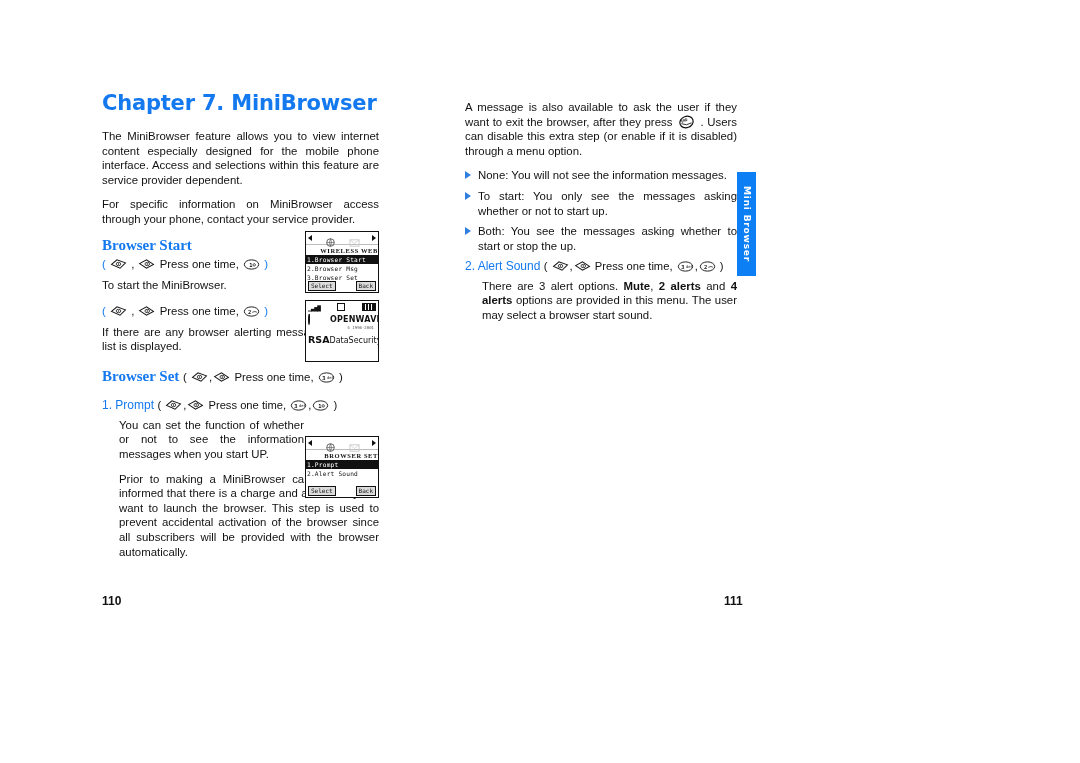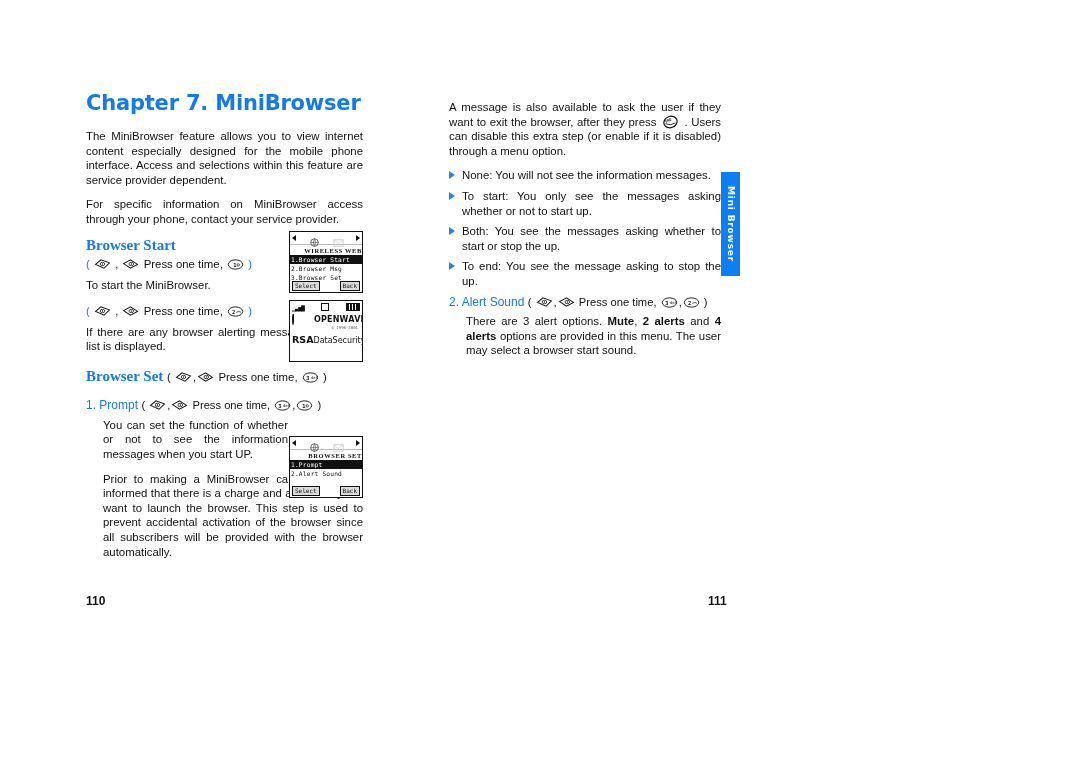--- a/index.html
+++ b/index.html
@@ -6,21 +6,21 @@
   body{
     width:1080px;height:763px;
     background:#ffffff;
     font-family:"Liberation Sans", sans-serif;
     color:#1a1a1a;
     position:relative;
     overflow:hidden;
   }
   .page{
     position:absolute;
-    left:0;top:0;width:940px;height:763px;
+    left:16px;top:0;width:940px;height:763px;
   }
 
   
   .col-left{
     position:absolute;left:86px;top:92px;width:277px;
   }
   .col-right{
     position:absolute;left:449px;top:100px;width:272px;
   }
 
@@ -455,21 +455,20 @@
             <path d="M4 10 q6 3 12 -1" fill="none" stroke="#111" stroke-width="1"></path>
           </svg>
       </span>
       <span>. Users can disable this extra step (or enable if it is disabled) through a menu option.</span>
     </p>
 
     <ul class="arrows">
       <li><span class="arw"></span><span>None: You will not see the information messages.</span></li>
       <li><span class="arw"></span><span>To start: You only see the messages asking whether or not to start up.</span></li>
       <li><span class="arw"></span><span>Both: You see the messages asking whether to start or stop the up.</span></li>
-      <li><span class="arw"></span><span>To end: You see the message asking to stop the up.</span></li>
     </ul>
 
     <div class="subhead" style="margin-top:6px;">
       <span>2. Alert Sound</span>
       <span class="keyseq">
         <span>(</span>
         <span class="key-nav">
           <svg viewBox="0 0 22 15" width="17" height="12">
               <path d="M2 8 L9 2 L20 6 L13 13 Z" fill="#fff" stroke="#111" stroke-width="1.3"></path>
               <ellipse cx="11" cy="7.5" rx="3" ry="2.2" fill="#fff" stroke="#111" stroke-width="1"></ellipse>

